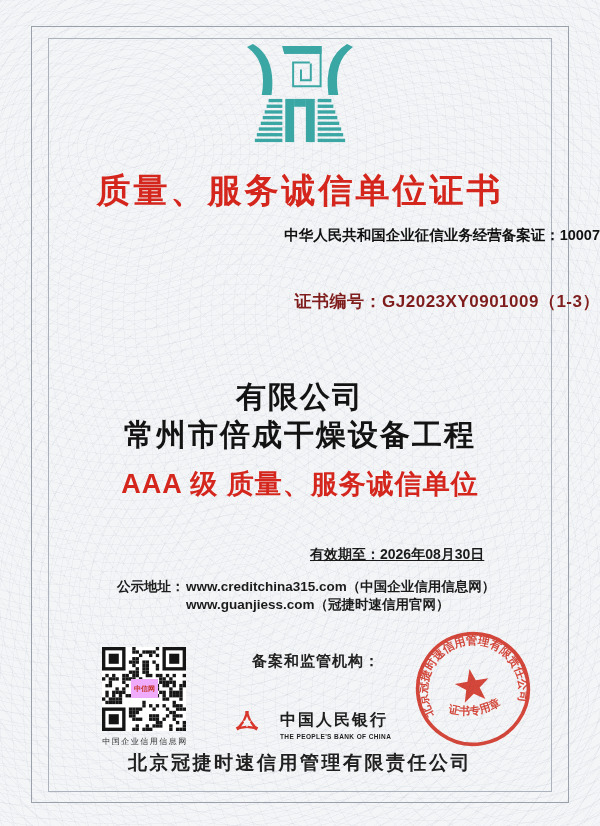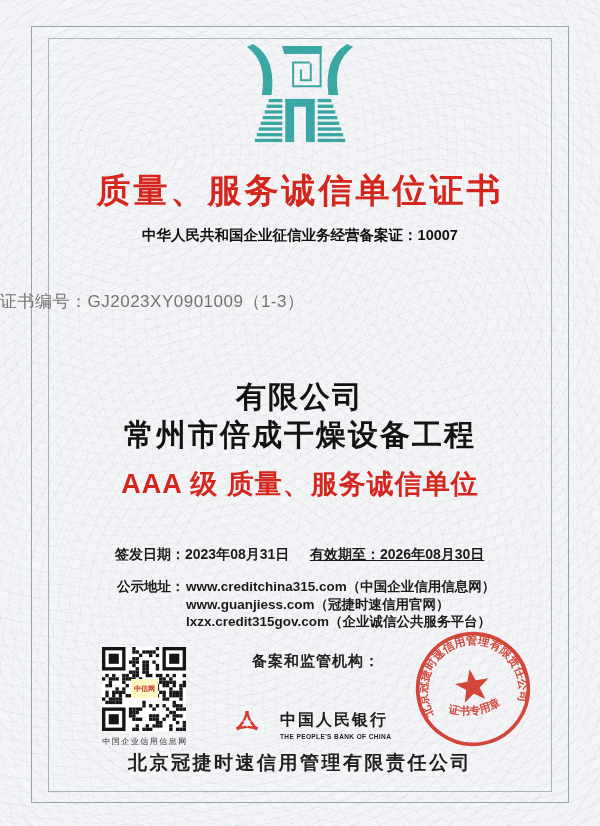--- a/index.html
+++ b/index.html
@@ -19,26 +19,26 @@
   .border-outer{position:absolute;left:31px;top:26px;right:31px;bottom:23px;border:1px solid #9aa1ab;}
   .border-inner{position:absolute;left:48px;top:38px;right:48px;bottom:34px;border:1px solid #adb3bd;}
 
   .logo{position:absolute;left:50%;top:42px;transform:translateX(-50%);}
 
   .title{
     position:absolute;top:168px;left:0;width:100%;margin:0;text-align:center;
     font-size:34px;font-weight:bold;color:#d4261d;letter-spacing:3px;
   }
   .subtitle{
-    position:absolute;top:226px;left:0;width:100%;text-align:center;
+    position:absolute;top:226px;left:0;width:100%;text-align:right;
     font-size:14.5px;font-weight:bold;color:#111;
   }
   .cert-no{
-    position:absolute;top:290px;left:0;width:100%;text-align:left;
-    font-size:17px;font-weight:normal;color:#737373;letter-spacing:.5px;
+    position:absolute;top:290px;left:0;width:100%;text-align:right;
+    font-size:17px;font-weight:bold;color:#7f1d1d;letter-spacing:.5px;
   }
   .intro{
     position:absolute;top:343px;left:0;width:100%;text-align:center;
     font-size:15px;font-weight:bold;color:#111;letter-spacing:2px;
   }
   .company{
     position:absolute;top:378px;left:0;width:100%;text-align:center;
     font-family:"Liberation Serif","DejaVu Serif",serif;
     font-size:30px;font-weight:600;color:#131313;letter-spacing:2px;line-height:38px;
   }
@@ -47,21 +47,21 @@
     font-size:27px;font-weight:bold;color:#d4261d;letter-spacing:1px;
   }
   .date-issue{position:absolute;left:115px;top:546px;font-size:14px;font-weight:bold;}
   .date-valid{position:absolute;left:310px;top:546px;font-size:14px;font-weight:bold;text-decoration:underline;}
 
   .pub-label{position:absolute;left:117px;top:578px;font-size:13.5px;font-weight:bold;}
   .pub-urls{position:absolute;left:186px;top:578px;font-size:13.5px;font-weight:bold;line-height:17.5px;}
 
   .qr-wrap{position:absolute;left:102px;top:647px;width:84px;height:84px;background:#fff;}
   .qr-center{
-    position:absolute;left:29px;top:32px;width:27px;height:19px;background:#fef9c3;
+    position:absolute;left:29px;top:32px;width:27px;height:19px;background:#f0abfc;
     display:flex;align-items:center;justify-content:center;
     color:#c5352a;font-size:7px;font-weight:bold;font-family:"Liberation Serif","DejaVu Serif",serif;
   }
   .qr-caption{
     position:absolute;left:98px;top:736px;width:94px;text-align:center;
     font-size:8px;letter-spacing:1.5px;color:#333;font-weight:normal;
   }
 
   .regulator{
     position:absolute;left:252px;top:652px;
@@ -134,28 +134,26 @@
   </div>
 
 
   <div class="company">
     <div>有限公司</div>
     <div>常州市倍成干燥设备工程</div>
   </div>
 
   <div class="rating">AAA 级 质量、服务诚信单位</div>
 
-  <div class="date-issue">签发日期：2023年08月31日</div>
   <div class="date-valid">有效期至：2026年08月30日</div>
 
   <div class="pub-label">公示地址：</div>
   <div class="pub-urls">
     <div>www.creditchina315.com（中国企业信用信息网）</div>
     <div>www.guanjiess.com（冠捷时速信用官网）</div>
-    <div>lxzx.credit315gov.com（企业诚信公共服务平台）</div>
   </div>
 
   <div class="qr-wrap">
     <svg id="qr-svg" width="84" height="84" viewBox="0 0 84 84">
         <rect x="0" y="0" width="84" height="84" fill="#ffffff"></rect>
         <rect x="30.24" y="0" width="3.36" height="3.36" fill="#151515"></rect>
         <rect x="53.76" y="0" width="3.36" height="3.36" fill="#151515"></rect>
         <rect x="30.24" y="3.36" width="3.36" height="3.36" fill="#151515"></rect>
         <rect x="33.6" y="3.36" width="3.36" height="3.36" fill="#151515"></rect>
         <rect x="40.32" y="3.36" width="3.36" height="3.36" fill="#151515"></rect>

